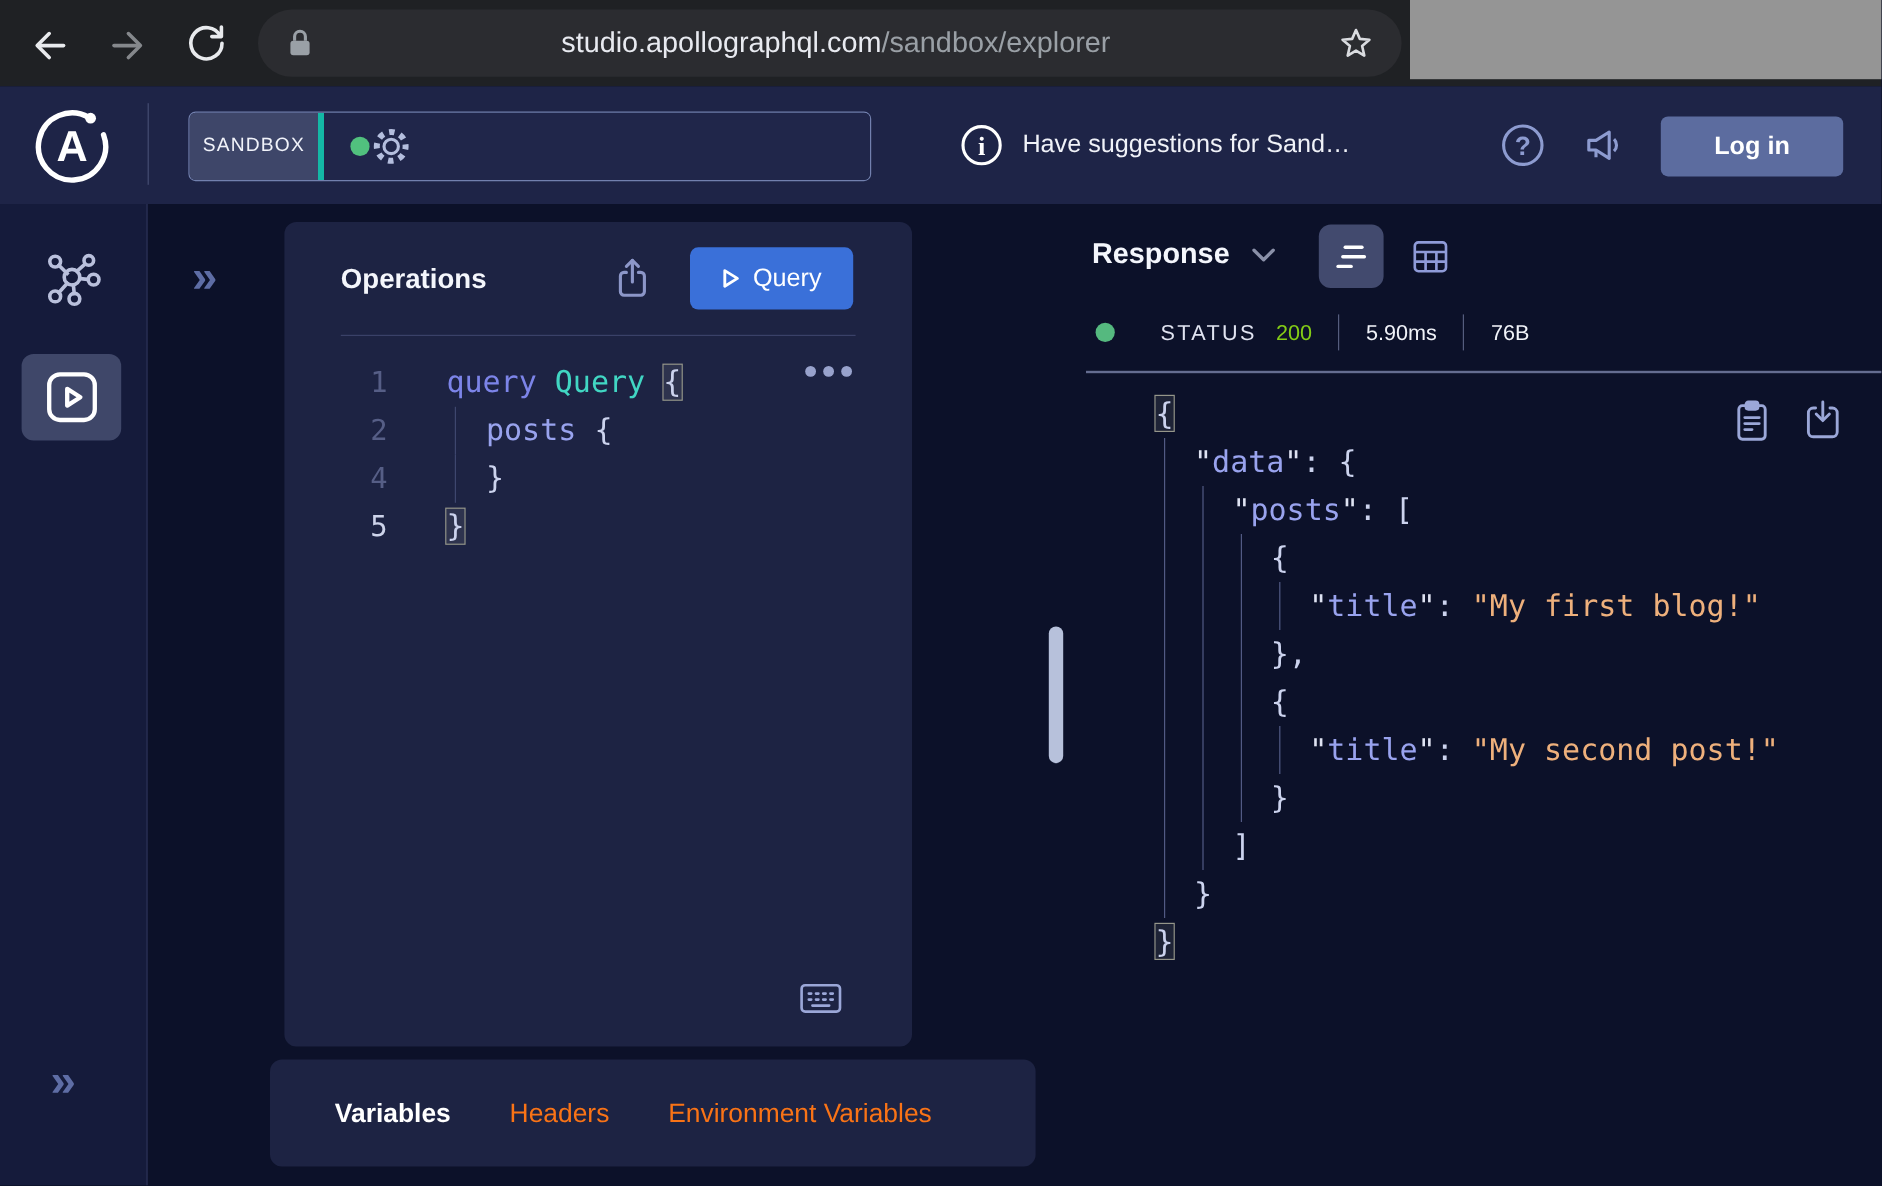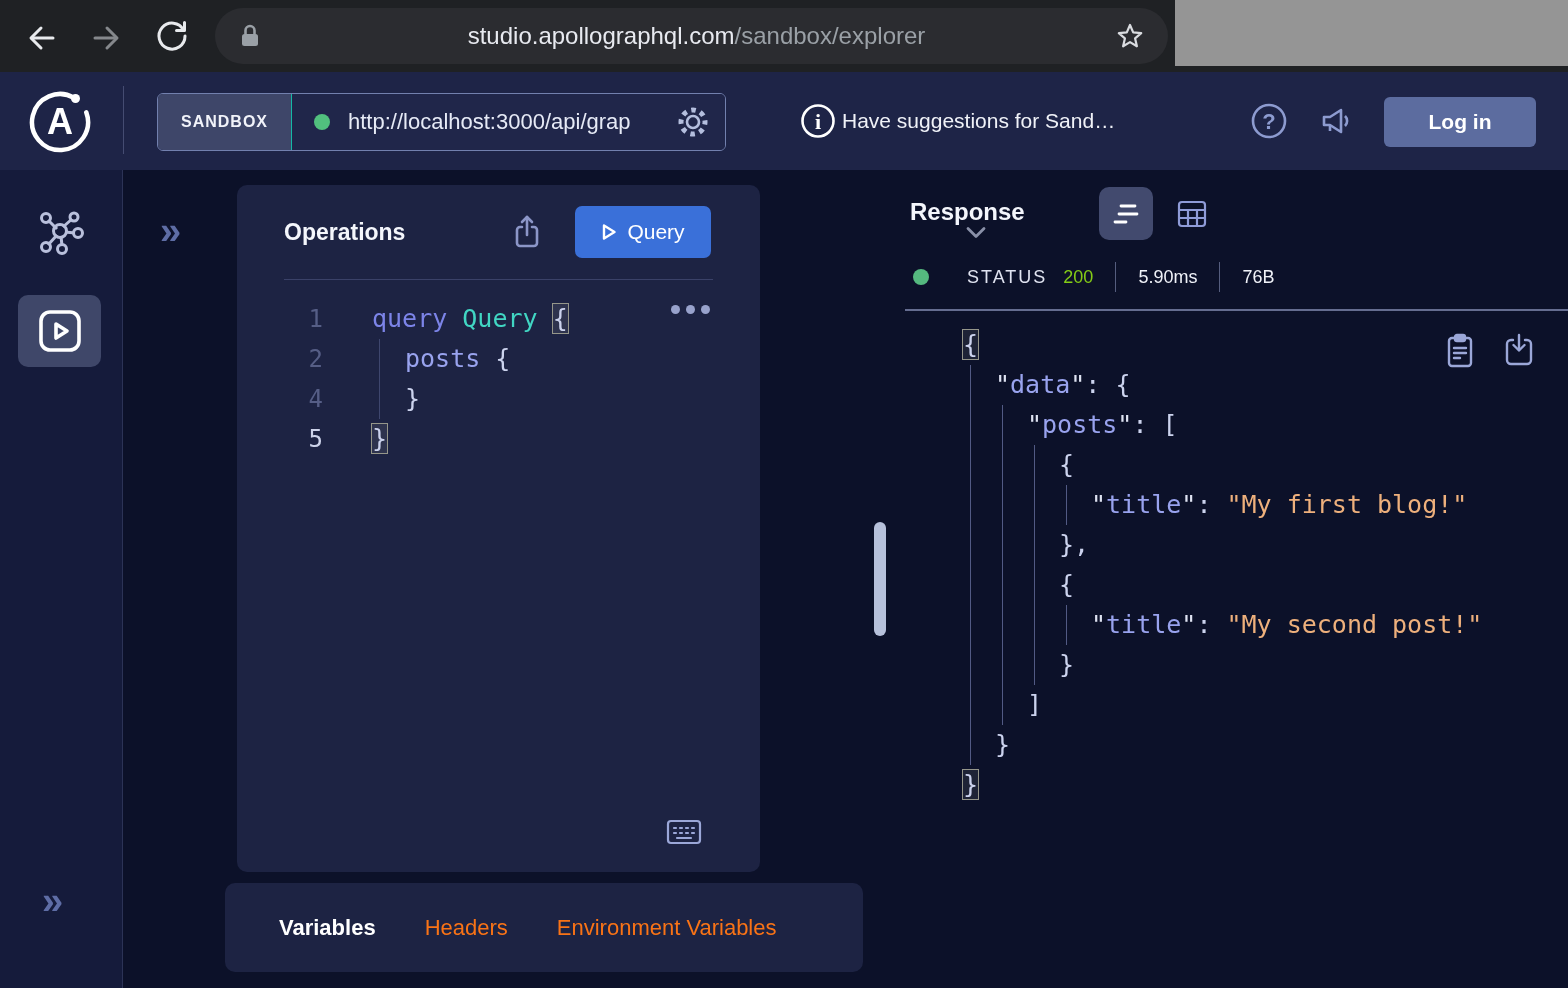--- a/index.html
+++ b/index.html
@@ -14,27 +14,27 @@
               border-radius:28px; display:flex; align-items:center; padding:0 24px; }
   .url-text { font-size:24px; margin-left:16px; white-space:nowrap; overflow:hidden; flex:1;text-align:center; }
   .url-host { color:#e8eaf0; } .url-path { color:#9aa0a6; }
   .gray-block { position:absolute; left:1175px; top:0; width:393px; height:66px; background:#959595; }
 
   
   .app-header { position:absolute; left:0; top:72px; width:1568px; height:98px; background:#1e2447; }
   .hdr-divider { position:absolute; left:123px; top:14px; width:1px; height:68px; background:#454c72; }
   .endpoint-pill { position:absolute; left:157px; top:21px; width:569px; height:58px;
                    border:1px solid #7280ae; border-radius:6px; display:flex; overflow:hidden; }
-  .sandbox-seg { width:134px; background:#3e4669; border-right:1px solid #14b8a6; color:#f1f3fa;
-                 font-weight:bold; font-size:16px; letter-spacing:1px; display:flex; align-items:center; justify-content:center; }
+  .sandbox-seg { width:112px; background:#3e4669; border-right:5px solid #14b8a6; color:#f1f3fa;
+                 font-weight:normal; font-size:16px; letter-spacing:1px; display:flex; align-items:center; justify-content:center; }
   .endpoint-seg { flex:1; background:#20264a; display:flex; align-items:center; padding:0 14px 0 22px; min-width:0; }
   .green-dot { width:16px; height:16px; border-radius:50%; flex:0 0 auto; }
   .endpoint-value { color:#e6eaf6; font-size:22px; margin-left:18px; white-space:nowrap; overflow:hidden; flex:1; }
   .suggestion { display:flex; align-items:center; position:absolute; left:800px; top:0; height:98px; }
-  .suggestion-text { color:#f0f2f8; font-size:21px; margin-left:6px; white-space:nowrap; }
+  .suggestion-text { color:#f0f2f8; font-size:21px; margin-left:16px; white-space:nowrap; }
   .login-btn { position:absolute; left:1384px; top:25px; width:152px; height:50px; background:#5c6c9f;
                border:none; border-radius:6px; color:#ffffff; font-size:21px; font-weight:bold; font-family:inherit; cursor:pointer; }
   .help-ico { position:absolute; left:1250px; top:30px; }
   .mega-ico { position:absolute; left:1318px; top:31px; }
 
   
   .sidebar { position:absolute; left:0; top:170px; width:123px; height:818px; background:#151b3b; border-right:1px solid #2c3356; }
   .graph-ico { position:absolute; left:35px; top:38px; color:#b9c0dc; }
   .nav-active { position:absolute; left:18px; top:125px; width:83px; height:72px; background:#3f4769; border-radius:10px;
                 display:flex; align-items:center; justify-content:center; }
@@ -71,21 +71,21 @@
 
   .drag-handle { position:absolute; left:751px; top:352px; width:12px; height:114px; background:#b7c1db; border-radius:6px; cursor:row-resize; }
 
   .vars-card { position:absolute; left:102px; top:713px; width:638px; height:89px; background:#1d2343; border-radius:10px;
                display:flex; align-items:center; padding-left:54px; gap:49px; }
   .tab { font-size:22px; color:#f97316; cursor:pointer; background:none; border:none; font-family:inherit; }
   .tab.active { color:#ffffff; font-weight:bold; }
 
   
   .resp-pane { position:absolute; left:782px; top:0; width:663px; height:818px; }
-  .resp-title-row { position:absolute; left:5px; top:28px; display:flex; align-items:center;flex-direction:column; }
+  .resp-title-row { position:absolute; left:5px; top:28px; display:flex; align-items:center; }
   .resp-title { color:#f4f6fc; font-size:24px; font-weight:bold; }
   .resp-chevron { margin-left:18px; color:#8a90a8; }
   .view-toggle-active { position:absolute; left:194px; top:17px; width:54px; height:53px; background:#424a6e; border-radius:10px;
                         display:flex; align-items:center; justify-content:center; cursor:pointer; }
   .view-toggle-table { position:absolute; left:271px; top:29px; color:#8f9bd8; cursor:pointer; }
   .status-row { position:absolute; left:8px; top:92px; display:flex; align-items:center; font-size:18px; }
   .status-label { color:#e0e3f0; letter-spacing:2px; margin-left:38px;text-align:center; }
   .status-code { color:#84cc16; margin-left:16px; }
   .stat-div { width:1px; height:30px; background:#555d7e; margin:0 22px; }
   .stat-val { color:#f0f2f8; }
@@ -140,21 +140,20 @@
       <circle cx="47.5" cy="8.5" r="4.5" fill="#ffffff"></circle>
       <text x="32" y="44" text-anchor="middle" font-family="Liberation Sans, sans-serif" font-weight="bold" font-size="36" fill="#ffffff">A</text>
     </svg>
   </span>
   <div class="hdr-divider"></div>
 
   <div class="endpoint-pill">
     <div class="sandbox-seg">SANDBOX</div>
     <div class="endpoint-seg">
       <span class="green-dot" style="background:#51c07e;"></span>
-      <span class="endpoint-value">http://localhost:3000/api/grap</span>
       <span>
         <svg width="36" height="36" viewBox="0 0 36 36" fill="none" stroke="#b4bede" stroke-width="2.6">
           <circle cx="18" cy="18" r="6"></circle>
           <circle cx="18" cy="18" r="12" stroke-width="5" stroke-dasharray="4.6 4.8" stroke-dashoffset="2"></circle>
         </svg>
       </span>
     </div>
   </div>
 
   <div class="suggestion">

